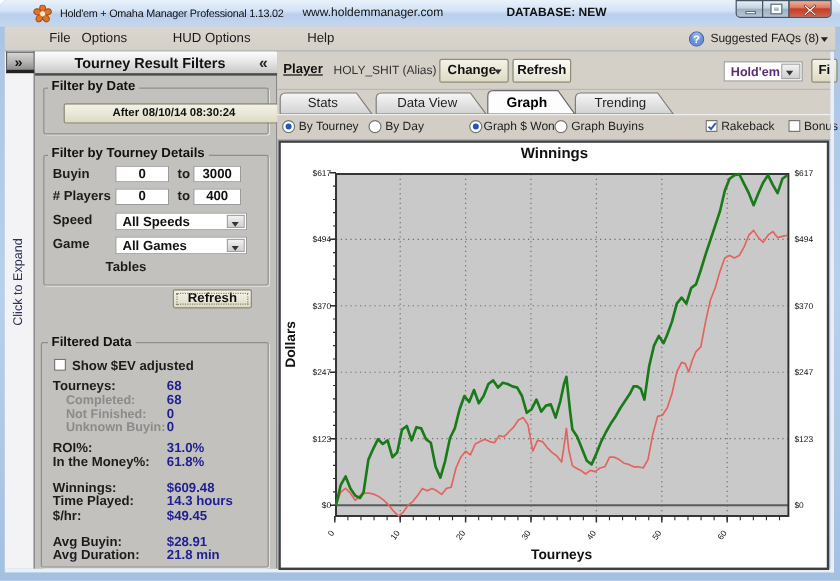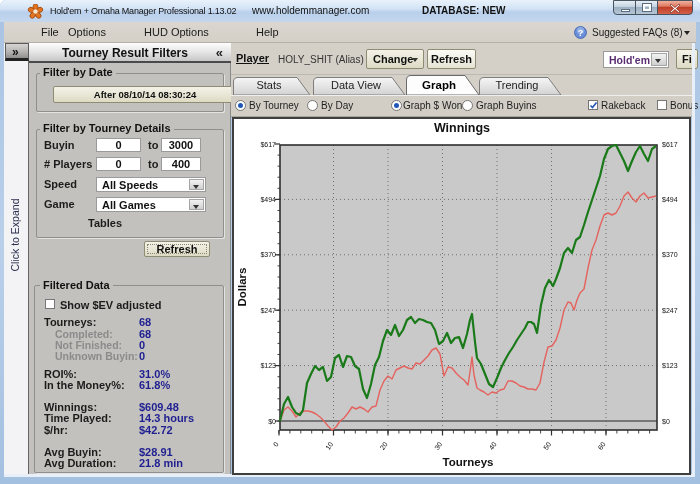--- a/index.html
+++ b/index.html
@@ -164,21 +164,21 @@
       <div class="fval" style="top:307px;">0</div>
     <div class="flabel" style="left:15px;top:325px;">ROI%:</div>
       <div class="fval" style="top:325px;">31.0%</div>
     <div class="flabel" style="left:15px;top:336px;">In the Money%:</div>
       <div class="fval" style="top:336px;">61.8%</div>
     <div class="flabel" style="left:15px;top:358px;">Winnings:</div>
       <div class="fval" style="top:358px;">$609.48</div>
     <div class="flabel" style="left:15px;top:369px;">Time Played:</div>
       <div class="fval" style="top:369px;">14.3 hours</div>
     <div class="flabel" style="left:15px;top:381px;">$/hr:</div>
-      <div class="fval" style="top:381px;">$42.72</div>
+      <div class="fval" style="top:381px;">$49.45</div>
     <div class="flabel" style="left:15px;top:403px;">Avg Buyin:</div>
       <div class="fval" style="top:403px;">$28.91</div>
     <div class="flabel" style="left:15px;top:414px;">Avg Duration:</div>
       <div class="fval" style="top:414px;">21.8 min</div>
   </div>
 
   <div id="playerrow">
     <div class="abs" style="left:5px;top:9px;font-size:11px;font-weight:bold;color:#111;text-decoration:underline;">Player</div>
     <div class="abs" style="left:47px;top:11px;font-size:10px;color:#333;">HOLY_SHIT (Alias)</div>
     <div class="btn" style="left:135px;top:6px;width:58px;height:20px;line-height:19px;text-align:left;padding-left:6px;">Change

